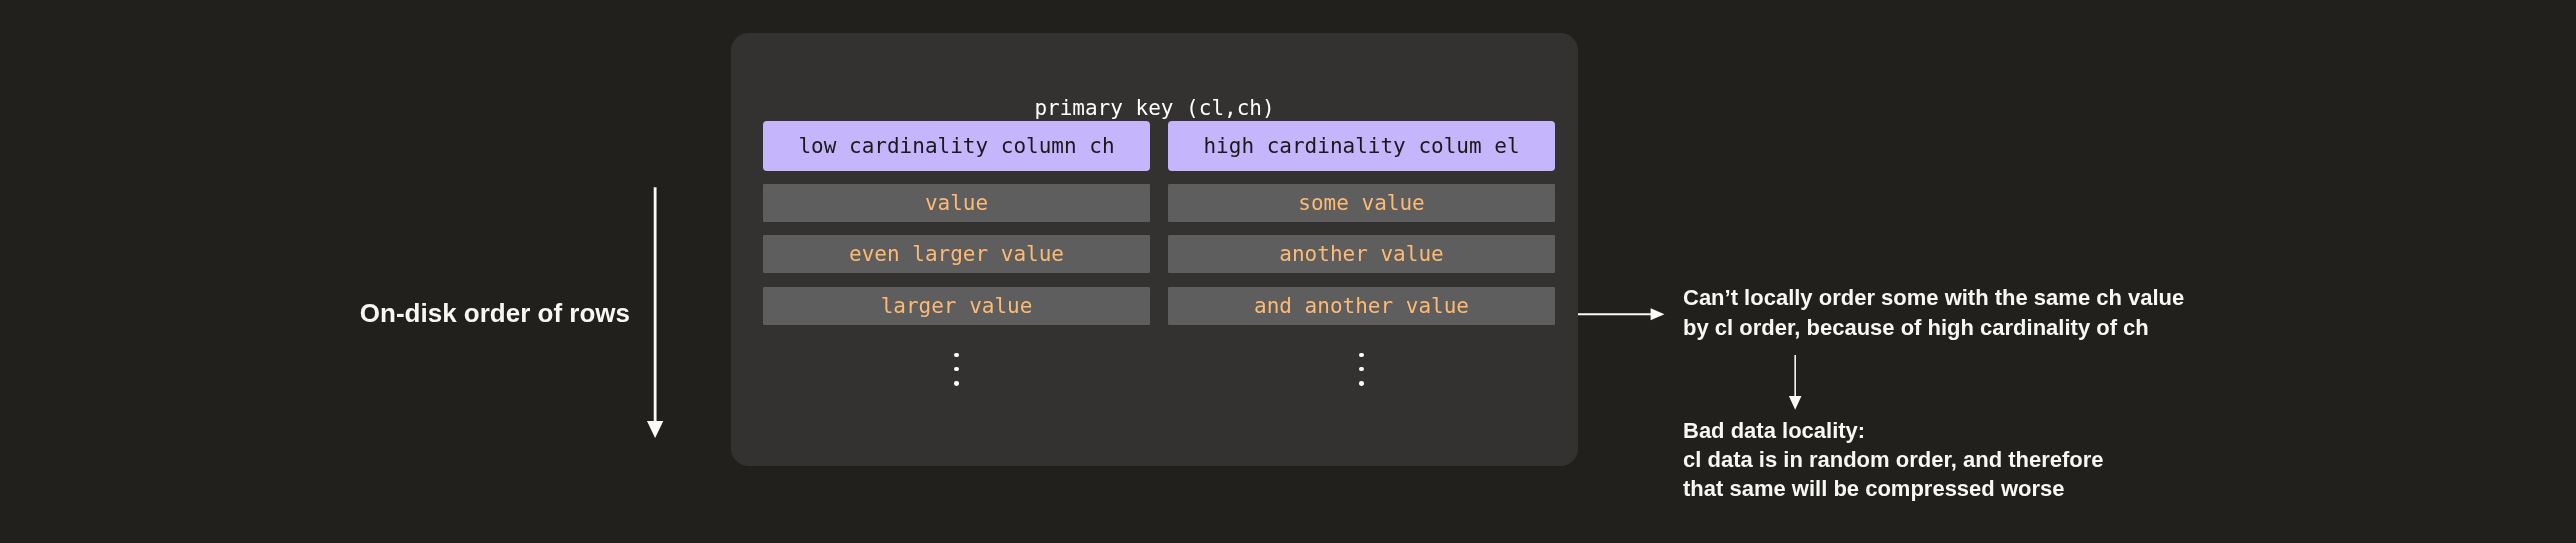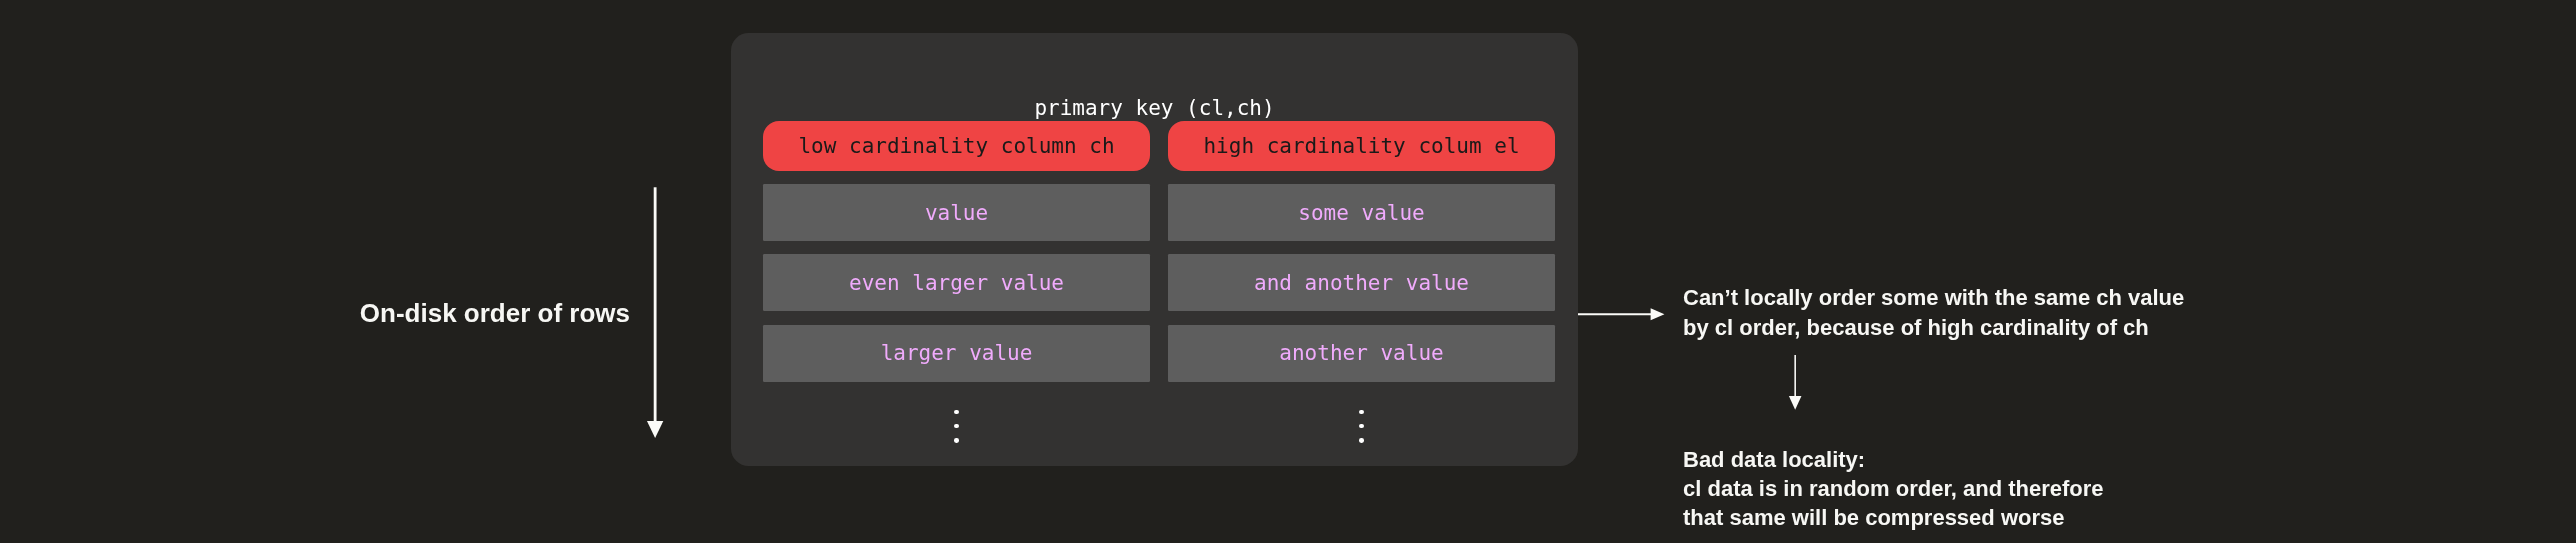--- a/index.html
+++ b/index.html
@@ -29,49 +29,49 @@
     font-family: "DejaVu Sans Mono", monospace;
     font-size: 21px; line-height: 25px; color: #ffffff;
   }
   .col {
     position: absolute; top: 88px; width: 387px;
     display: flex; flex-direction: column; gap: 13.2px;
   }
   .col-left  { left: 32px; }
   .col-right { left: 437px; }
   .hdr {
-    height: 50px; background: #ef4444; border-radius: 16px;
+    height: 50px; background: #c4b5fd; border-radius: 4px;
     display: flex; align-items: center; justify-content: center;
     font-family: "DejaVu Sans Mono", monospace;
     font-size: 21px; color: #1a1a19; white-space: nowrap;
   }
   .cell {
-    height: 57px; background: #5e5e5e; border-radius: 1.3px;
+    height: 38px; background: #5e5e5e; border-radius: 1.3px;
     display: flex; align-items: center; justify-content: center;
     font-family: "DejaVu Sans Mono", monospace;
-    font-size: 21px; color: #f0abfc; white-space: nowrap;
+    font-size: 21px; color: #fdba74; white-space: nowrap;
   }
   .dots {
     margin-top: 15px; height: 33px;
     display: flex; flex-direction: column; align-items: center; gap: 10px;
   }
   .dot { width: 4.4px; height: 4.4px; border-radius: 50%; background: #ffffff; }
 
   
   .left-label {
     position: absolute; right: 1946px; top: 299px;
     font-size: 26px; font-weight: 700; line-height: 28px;
     color: #f7f7f4; white-space: nowrap; text-align: right;
   }
 
   
   .note { position: absolute; color: #f7f7f4; font-weight: 700; font-size: 22px; }
   .note .note-line { white-space: nowrap; }
   #note1 { left: 1683px; top: 283px; line-height: 30px; }
-  #note2 { left: 1683px; top: 416px; line-height: 29px; margin-top: 29px; }
+  #note2 { left: 1683px; top: 416px; line-height: 29px; }
 </style>
 </head>
 <body>
 
 <div class="canvas">
 
   <svg class="overlay" width="2576" height="543" viewBox="0 0 4098 864">
 
     <g>
       <line x1="1042" y1="298" x2="1042" y2="674" stroke-width="4.5"></line>
@@ -102,22 +102,22 @@
       <div class="dots">
         <span class="dot"></span>
         <span class="dot"></span>
         <span class="dot"></span>
       </div>
     </div>
 
     <div class="col col-right">
       <div class="hdr">high cardinality colum el</div>
       <div class="cell">some value</div>
+      <div class="cell">another value</div>
       <div class="cell">and another value</div>
-      <div class="cell">another value</div>
       <div class="dots">
         <span class="dot"></span>
         <span class="dot"></span>
         <span class="dot"></span>
       </div>
     </div>
   </div>
 
   <div class="left-label">On-disk order of rows</div>
 

